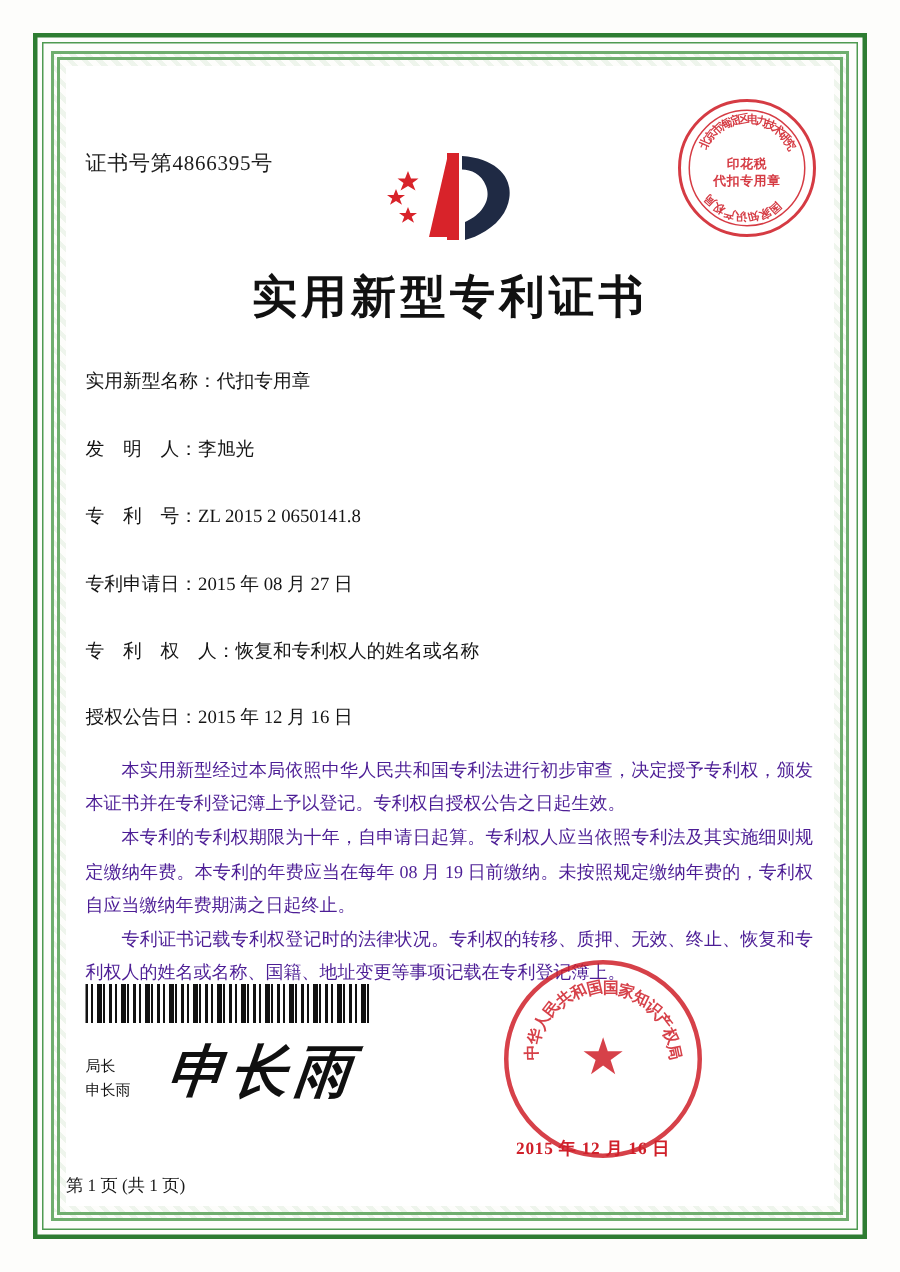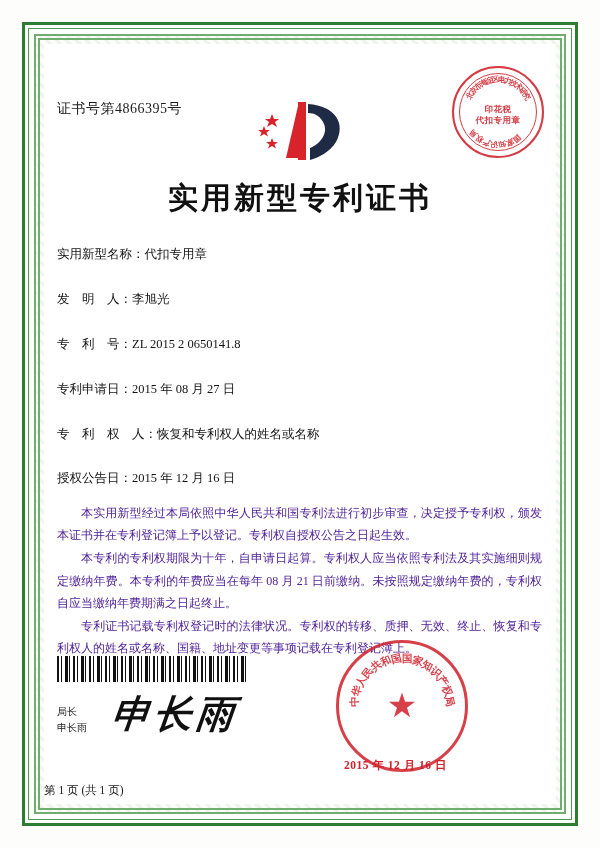--- a/index.html
+++ b/index.html
@@ -356,21 +356,21 @@
       <div class="field-row">
         <span class="field-label">专　利　权　人：</span><span class="field-value">恢复和专利权人的姓名或名称</span>
       </div>
       <div class="field-row">
         <span class="field-label">授权公告日：</span><span class="field-value">2015 年 12 月 16 日</span>
       </div>
     </div>
 
     <div class="body-text">
       <p>本实用新型经过本局依照中华人民共和国专利法进行初步审查，决定授予专利权，颁发本证书并在专利登记簿上予以登记。专利权自授权公告之日起生效。</p>
-      <p>本专利的专利权期限为十年，自申请日起算。专利权人应当依照专利法及其实施细则规定缴纳年费。本专利的年费应当在每年 08 月 21 日前缴纳。未按照规定缴纳年费的，专利权自应当缴纳年费期满之日起终止。</p>
+      <p>本专利的专利权期限为十年，自申请日起算。专利权人应当依照专利法及其实施细则规定缴纳年费。本专利的年费应当在每年 08 月 19 日前缴纳。未按照规定缴纳年费的，专利权自应当缴纳年费期满之日起终止。</p>
       <p>专利证书记载专利权登记时的法律状况。专利权的转移、质押、无效、终止、恢复和专利权人的姓名或名称、国籍、地址变更等事项记载在专利登记簿上。</p>
     </div>
 
     <div class="barcode"></div>
 
     <div class="sign-block">
       <div>局长</div>
       <div class="sign-name">申长雨</div>
     </div>
     <div class="handwritten">申长雨</div>

